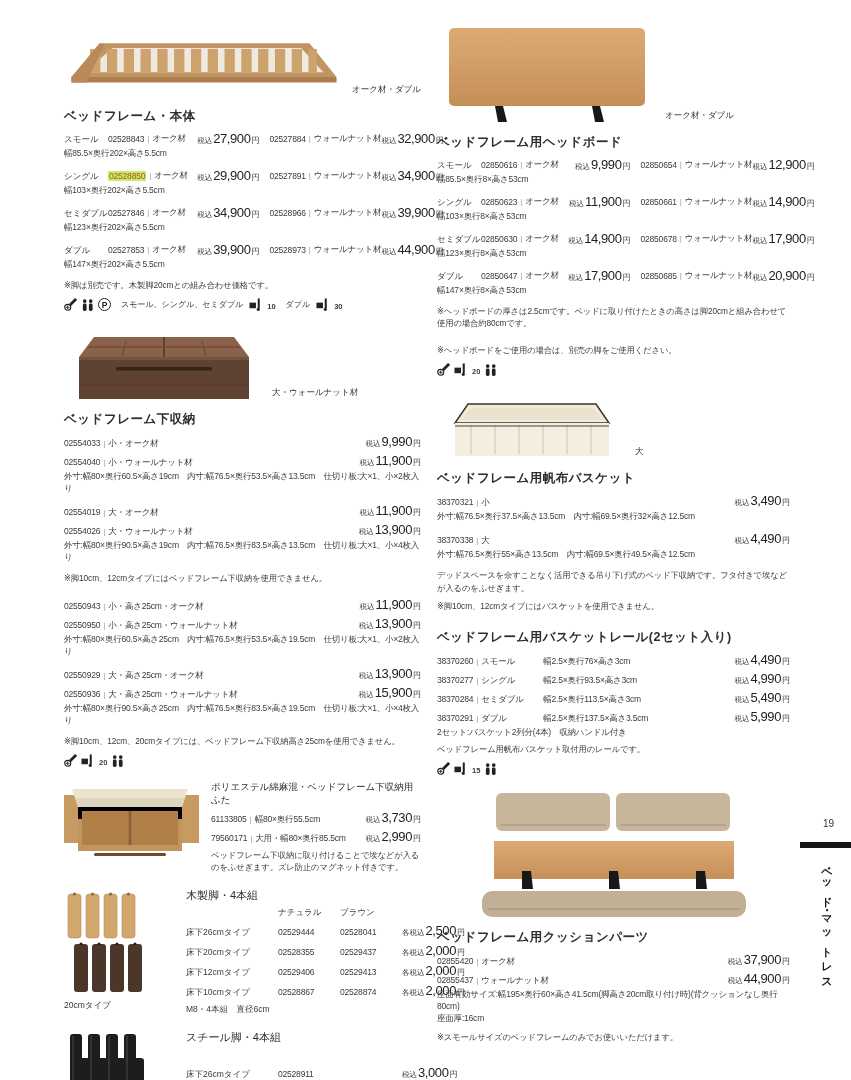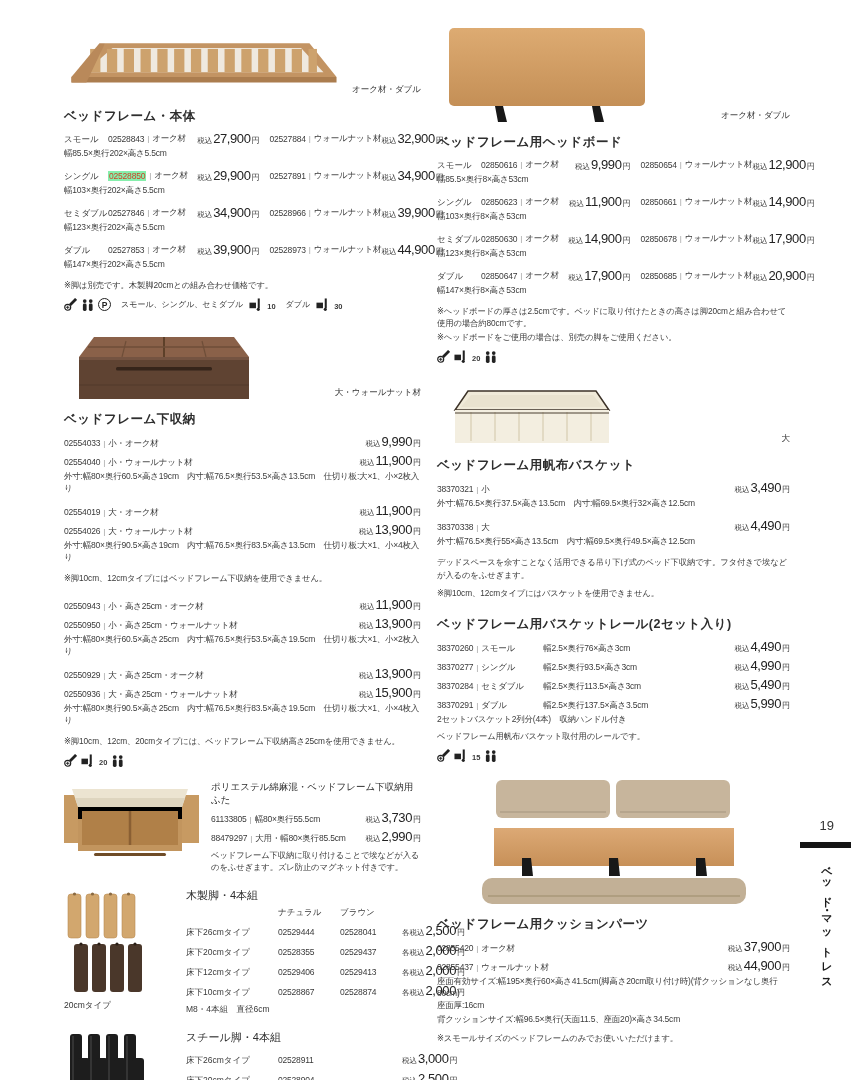--- a/index.html
+++ b/index.html
@@ -3,38 +3,38 @@
 <meta charset="utf-8">
 <style>
   *{box-sizing:border-box;margin:0;padding:0}
   html,body{width:851px;height:1080px;overflow:hidden}
   body{position:relative;background:#fff;color:#3a3a3a;
        font-family:"Liberation Sans","DejaVu Sans",sans-serif;}
   .col{position:absolute;top:0}
   .col-left{left:64px;width:357px}
   .col-right{left:437px;width:353px}
 
-  .imgrow{display:flex;align-items:flex-end;justify-content:space-between;gap:8px}
+  .imgrow{display:flex;align-items:flex-end;justify-content:flex-start;gap:8px}
   .imgcap{font-size:8.5px;color:#333;white-space:nowrap;padding-bottom:2px}
 
   h2{font-size:12.5px;font-weight:bold;color:#2e2e2e;letter-spacing:.5px;margin:10px 0 6px}
   .prow{margin-bottom:8px}
   .l1{display:flex;align-items:baseline;white-space:nowrap}
   .size{flex:none;width:44px;font-size:8.5px}
   .half{display:flex;align-items:center;flex:1;min-width:0}
   .half.h1{padding-right:10px}
   .code,.mat,.desc{font-size:8.5px;letter-spacing:-.2px}
   .sep{color:#9a9a9a;font-size:8px;margin:0 3px}
   .price{margin-left:auto;display:inline-flex;align-items:baseline;white-space:nowrap}
   .pre{font-size:7.5px;margin-right:1px}
   .amt{font-size:13px;font-weight:500;color:#222;letter-spacing:-.4px}
   .yen{font-size:8px;margin-left:1px}
   .dims{font-size:8.5px;color:#3d3d3d;margin-top:2px;letter-spacing:-.2px}
   .note{font-size:8.3px;line-height:1.5;color:#3a3a3a;margin-top:4px;letter-spacing:-.1px}
-  .hl{color:#cc4428;background:#86efac;padding:0 1px}
+  .hl{color:#cc4428;background:#bef264;padding:0 1px}
 
   .srow{display:flex;align-items:baseline;white-space:nowrap;margin-top:3px}
   .group{margin-bottom:8px}
   .icons{display:flex;align-items:center;gap:4px;margin-top:7px}
   .ic{display:inline-flex;align-items:flex-end}
   .ictext{font-size:8px;margin:0 2px 0 6px}
   .icnum{font-size:7.5px;font-weight:bold;align-self:flex-end;margin-left:1px}
   .circle-p{width:13px;height:13px;border:1.3px solid #222;border-radius:50%;
             display:inline-flex;align-items:center;justify-content:center;
             font-size:8.5px;font-weight:bold;color:#222}
@@ -44,21 +44,21 @@
   .leghead{display:grid;grid-template-columns:92px 62px 62px 1fr;font-size:8.5px}
   .legrow{display:grid;grid-template-columns:92px 62px 62px 1fr;font-size:8.5px;
           align-items:baseline;margin-top:4px}
   .legrow .price{justify-self:end}
   .steelrow{display:grid;grid-template-columns:92px 124px 1fr;font-size:8.5px;
           align-items:baseline;margin-top:4px}
   .steelrow .price{justify-self:end}
   .legfoot{font-size:8.5px;margin-top:5px}
   .covtitle{font-size:9.5px;font-weight:normal;line-height:1.35;color:#2e2e2e}
 
-  .sidebar-page{position:absolute;top:818px;right:17px;font-size:13px;color:#333}
+  .sidebar-page{position:absolute;top:818px;right:17px;font-size:10px;color:#333}
   .sidebar-bar{position:absolute;top:842px;right:0;width:51px;height:6px;background:#151515}
   .sidebar-label{position:absolute;top:858px;right:17px;writing-mode:vertical-rl;
                  font-size:11px;font-weight:bold;letter-spacing:3px;color:#1a1a1a}
 </style>
 </head>
 <body>
 
 <div class="col col-left">
 
   <div class="imgrow" style="margin-top:26px">
@@ -403,21 +403,21 @@
           <span class="code">61133805</span>
           <span class="sep">|</span>
           <span class="desc">幅80×奥行55.5cm</span>
           <span class="price">
             <span class="pre">税込</span>
             <span class="amt">3,730</span>
             <span class="yen">円</span>
           </span>
         </div>
       <div class="srow">
-          <span class="code">88479297</span>
+          <span class="code">79560171</span>
           <span class="sep">|</span>
           <span class="desc">大用・幅80×奥行85.5cm</span>
           <span class="price">
             <span class="pre">税込</span>
             <span class="amt">2,990</span>
             <span class="yen">円</span>
           </span>
         </div>
       <div class="note">ベッドフレーム下収納に取り付けることで埃などが入るのをふせぎます。ズレ防止のマグネット付きです。</div>
     </div>
@@ -521,21 +521,21 @@
         <g stroke="#4c4c4c" stroke-width="1">
           <line x1="9" y1="6" x2="9" y2="58"></line>
             <line x1="27" y1="6" x2="27" y2="58"></line>
           <line x1="45" y1="6" x2="45" y2="58"></line>
             <line x1="63" y1="6" x2="63" y2="58"></line>
         </g>
       </svg>
       
     </div>
     <div class="legtbl">
-      <div class="covtitle" style="font-size:11px;margin-bottom:6px">スチール脚・4本組</div>
+      <div class="covtitle" style="font-size:11px;margin-bottom:20px">スチール脚・4本組</div>
       <div class="steelrow">
           <span>床下26cmタイプ</span>
           <span class="code">02528911</span>
           <span class="price">
             <span class="pre">税込</span>
             <span class="amt">3,000</span>
             <span class="yen">円</span>
           </span>
         </div>
       <div class="steelrow">
@@ -675,21 +675,21 @@
               <span class="pre">税込</span>
               <span class="amt">20,900</span>
               <span class="yen">円</span>
             </span>
         </span>
       </div>
       <div class="dims">幅147×奥行8×高さ53cm</div>
     </div>
 
     <div class="note">※ヘッドボードの厚さは2.5cmです。ベッドに取り付けたときの高さは脚20cmと組み合わせて使用の場合約80cmです。</div>
-    <div class="note" style="margin-top:1px">※ヘッドボードをご使用の場合は、別売の脚をご使用ください。</div>
+    <div class="note" style="margin-top:14px">※ヘッドボードをご使用の場合は、別売の脚をご使用ください。</div>
 
     <div class="icons">
       <span class="ic">
           <svg width="13" height="13" viewBox="0 0 14 14">
             <line x1="6.5" y1="7.5" x2="13" y2="1" stroke="#222" stroke-width="3"></line>
             <circle cx="4" cy="10" r="3.2" fill="none" stroke="#222" stroke-width="1.3"></circle>
             <line x1="4" y1="8.2" x2="4" y2="11.8" stroke="#222" stroke-width="1"></line>
             <line x1="2.2" y1="10" x2="5.8" y2="10" stroke="#222" stroke-width="1"></line>
           </svg>
         </span>
@@ -877,21 +877,20 @@
         <span class="sep">|</span>
         <span class="desc">ウォールナット材</span>
         <span class="price">
           <span class="pre">税込</span>
           <span class="amt">44,900</span>
           <span class="yen">円</span>
         </span>
       </div>
     <div class="dims">座面有効サイズ:幅195×奥行60×高さ41.5cm(脚高さ20cm取り付け時)(背クッションなし奥行80cm)</div>
     <div class="dims">座面厚:16cm</div>
-    <div class="dims">背クッションサイズ:幅96.5×奥行(天面11.5、座面20)×高さ34.5cm</div>
     <div class="note" style="margin-top:6px">※スモールサイズのベッドフレームのみでお使いいただけます。</div>
 
   </section>
 
 </div>
 
 <div class="sidebar-page">19</div>
 <div class="sidebar-bar"></div>
 <div class="sidebar-label">ベッド・マットレス</div>
 

